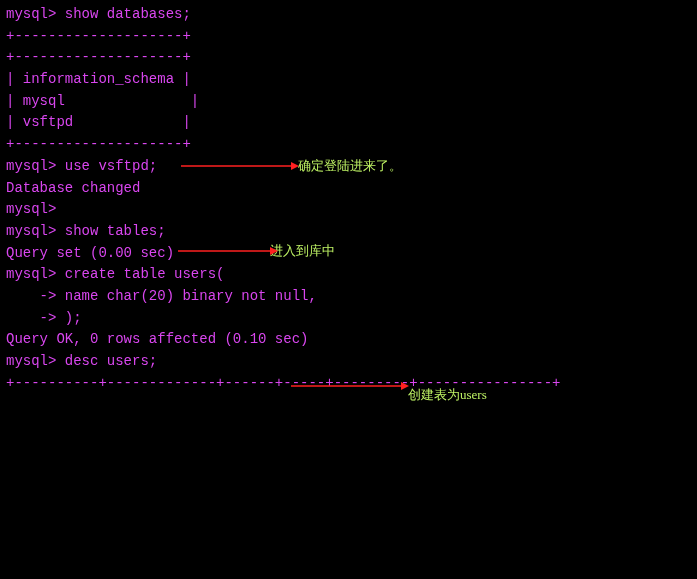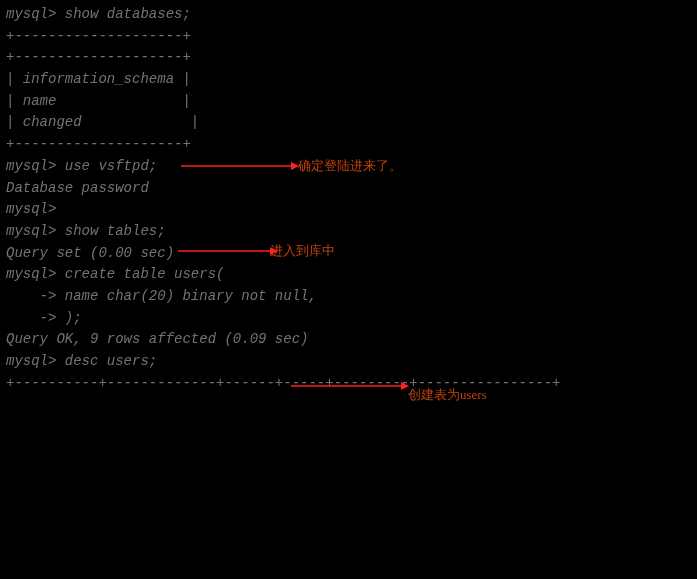--- a/index.html
+++ b/index.html
@@ -15,52 +15,52 @@
     }
     .terminal {
       position: relative;
       width: 100%;
     }
     .line {
       white-space: pre;
       line-height: 1.55;
       display: block;
     }
-    .yellow { color: #737373; font-style: italic; }
+    .yellow { color: #d946ef; }
     .annotation {
-      color: #c2410c;
+      color: #bef264;
       font-family: 'SimSun', 'STSong', serif;
       font-size: 13px;
       position: absolute;
       white-space: nowrap;
     }
   </style>
 </head>
 <body>
 
 <div class="terminal">
 
   <span class="line yellow">mysql&gt; show databases;</span>
   <span class="line yellow">+--------------------+</span>
   <span class="line yellow">+--------------------+</span>
   <span class="line yellow">| information_schema |</span>
-  <span class="line yellow">| name               |</span>
-  <span class="line yellow">| changed             |</span>
+  <span class="line yellow">| mysql               |</span>
+  <span class="line yellow">| vsftpd             |</span>
   <span class="line yellow">+--------------------+</span>
   <span class="line"></span>
   <span class="line yellow">mysql&gt; use vsftpd;</span>
-  <span class="line yellow">Database password</span>
+  <span class="line yellow">Database changed</span>
   <span class="line yellow">mysql&gt;</span>
   <span class="line yellow">mysql&gt; show tables;</span>
   <span class="line yellow">Query set (0.00 sec)</span>
   <span class="line"></span>
   <span class="line yellow">mysql&gt; create table users(</span>
   <span class="line yellow">    -&gt; name char(20) binary not null,</span>
   <span class="line yellow">    -&gt; );</span>
-  <span class="line yellow">Query OK, 9 rows affected (0.09 sec)</span>
+  <span class="line yellow">Query OK, 0 rows affected (0.10 sec)</span>
   <span class="line"></span>
   <span class="line yellow">mysql&gt; desc users;</span>
   <span class="line yellow">+----------+-------------+------+-----+---------+----------------+</span>
 
   <div class="annotation" style="top:153px; left:292px;">确定登陆进来了。</div>
 
   <svg style="position:absolute; top:155px; left:175px; width:118px; height:14px;" xmlns="http://www.w3.org/2000/svg">
     <line x1="0" y1="7" x2="110" y2="7" stroke="#ff2020" stroke-width="1.5"></line>
     <polygon points="110,3 118,7 110,11" fill="#ff2020"></polygon>
   </svg>

